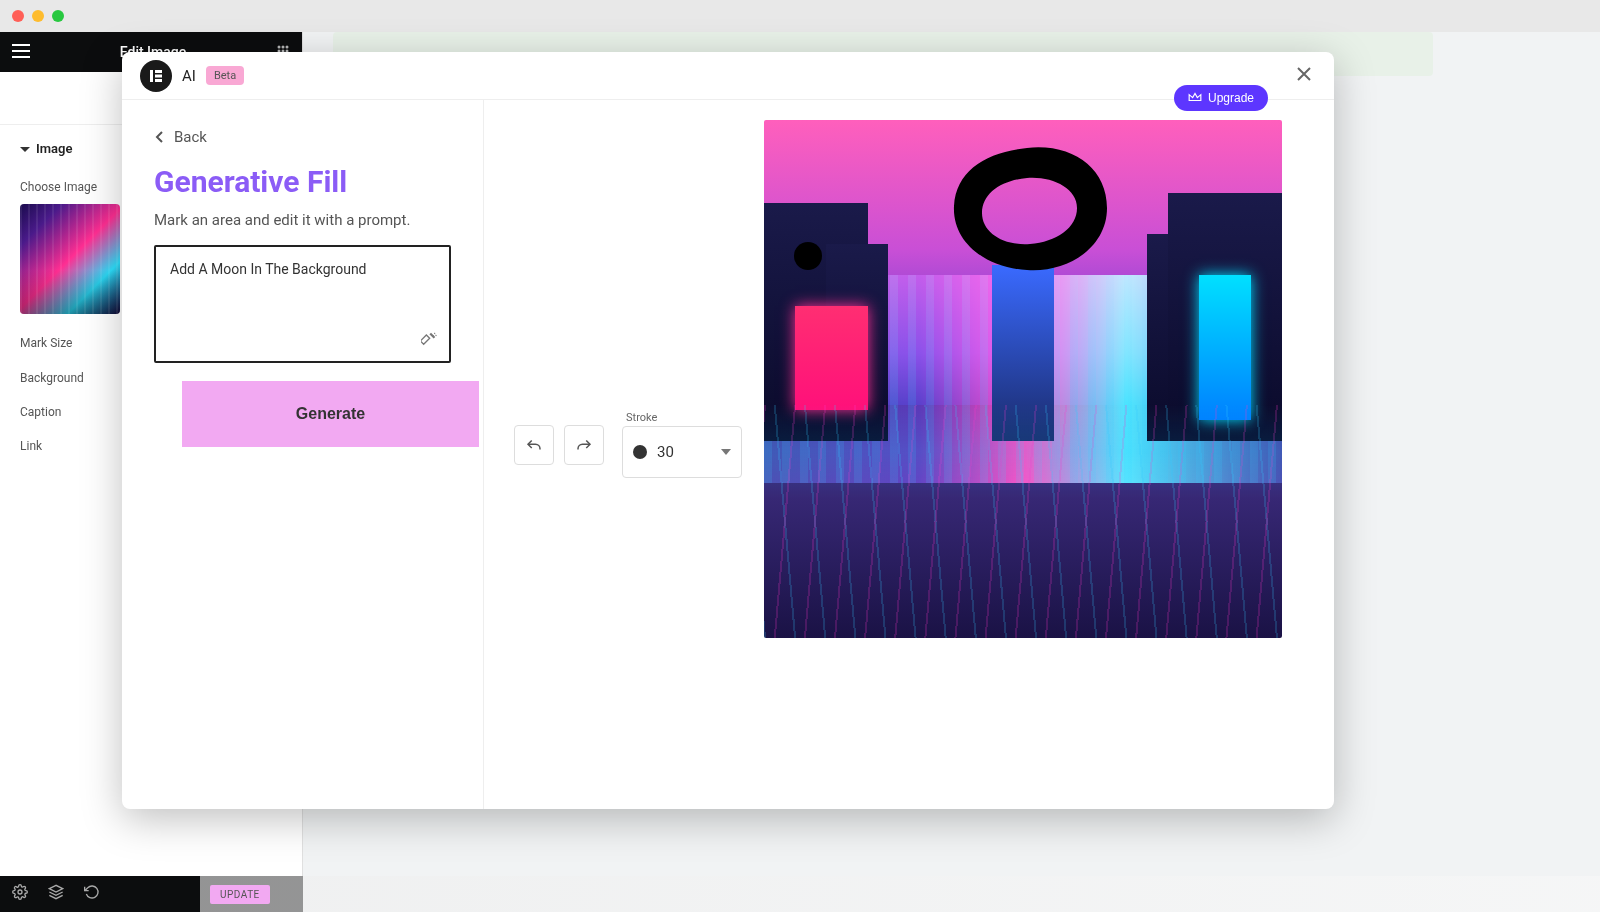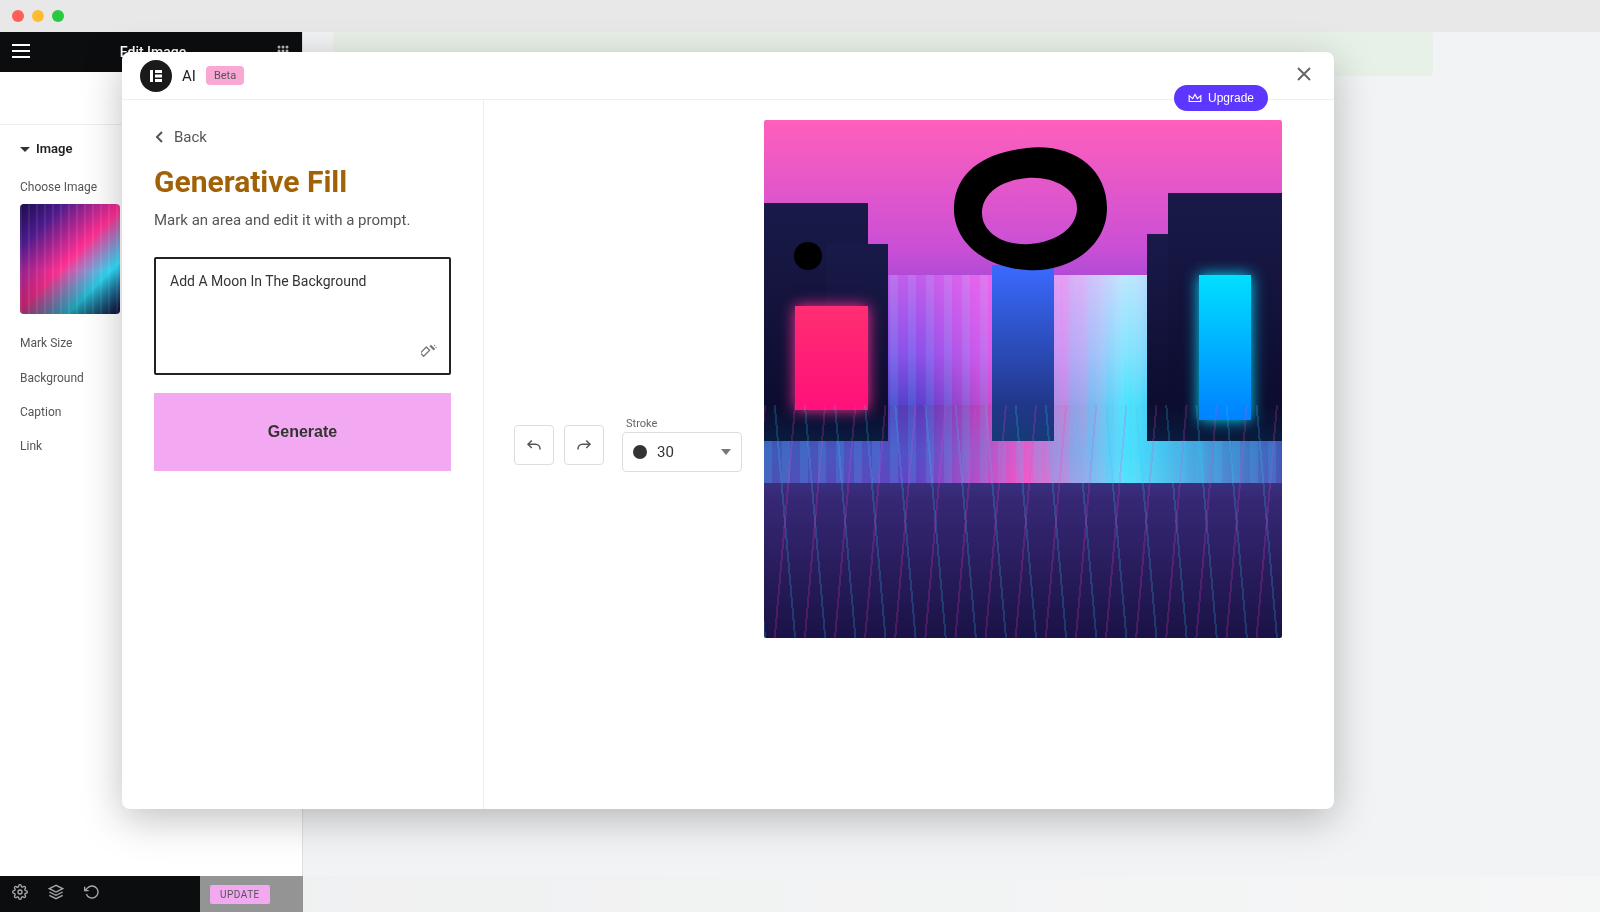--- a/index.html
+++ b/index.html
@@ -167,21 +167,20 @@
 }
 .ai-header-spacer { flex: 1; }
 .ai-upgrade {
   background: #5d36ff;
   color: #fff;
   border: none;
   padding: 6px 14px;
   border-radius: 14px;
   font-size: 12px;
   display: flex;
-  align-items: center;
   gap: 6px;
   cursor: pointer;
   margin-top: 44px;
 }
 .ai-close {
   margin-left: 14px;
   cursor: pointer;
   color: #666;
   padding: 4px;
 }
@@ -200,27 +199,27 @@
   align-items: center;
   gap: 10px;
   color: #555;
   font-size: 15px;
   cursor: pointer;
   margin-bottom: 18px;
 }
 .genfill-title {
   font-size: 30px;
   font-weight: 700;
-  color: #a16207;
+  color: #8b5cf6;
   margin-bottom: 12px;
 }
 .genfill-sub {
   font-size: 15px;
   color: #555;
-  margin-bottom: 28px;
+  margin-bottom: 16px;
 }
 .prompt-box {
   border: 2px solid #222;
   border-radius: 2px;
   padding: 14px 14px 26px;
   min-height: 118px;
   position: relative;
   margin-bottom: 18px;
 }
 .prompt-input {
@@ -237,25 +236,26 @@
   position: absolute;
   right: 12px;
   bottom: 10px;
   color: #666;
   cursor: pointer;
 }
 .generate-btn {
   width: 100%;
   background: #f2a9f2;
   border: none;
-  padding: 30px;
+  padding: 24px;
   font-size: 16px;
   font-weight: 600;
   color: #333;
   cursor: pointer;
+  margin-left: 28px;
 }
 
 .ai-right {
   flex: 1;
   display: flex;
   flex-direction: row;
   padding: 20px 30px;
 }
 .canvas-toolbar {
   display: flex;
@@ -275,21 +275,21 @@
 }
 .stroke-group {
   display: flex;
   flex-direction: column;
   gap: 2px;
   margin-left: 8px;
 }
 .stroke-label { font-size: 11px; color: #666; padding-left: 4px; }
 .stroke-select {
   border: 1px solid #ddd;
-  height: 40px;
+  height: 52px;
   width: 120px;
   display: flex;
   align-items: center;
   padding: 0 10px;
   gap: 10px;
   cursor: pointer;
   border-radius: 4px;
 }
 .stroke-dot { width: 14px; height: 14px; background: #333; border-radius: 50%; }
 .stroke-val { font-size: 15px; color: #333; flex:1; }

